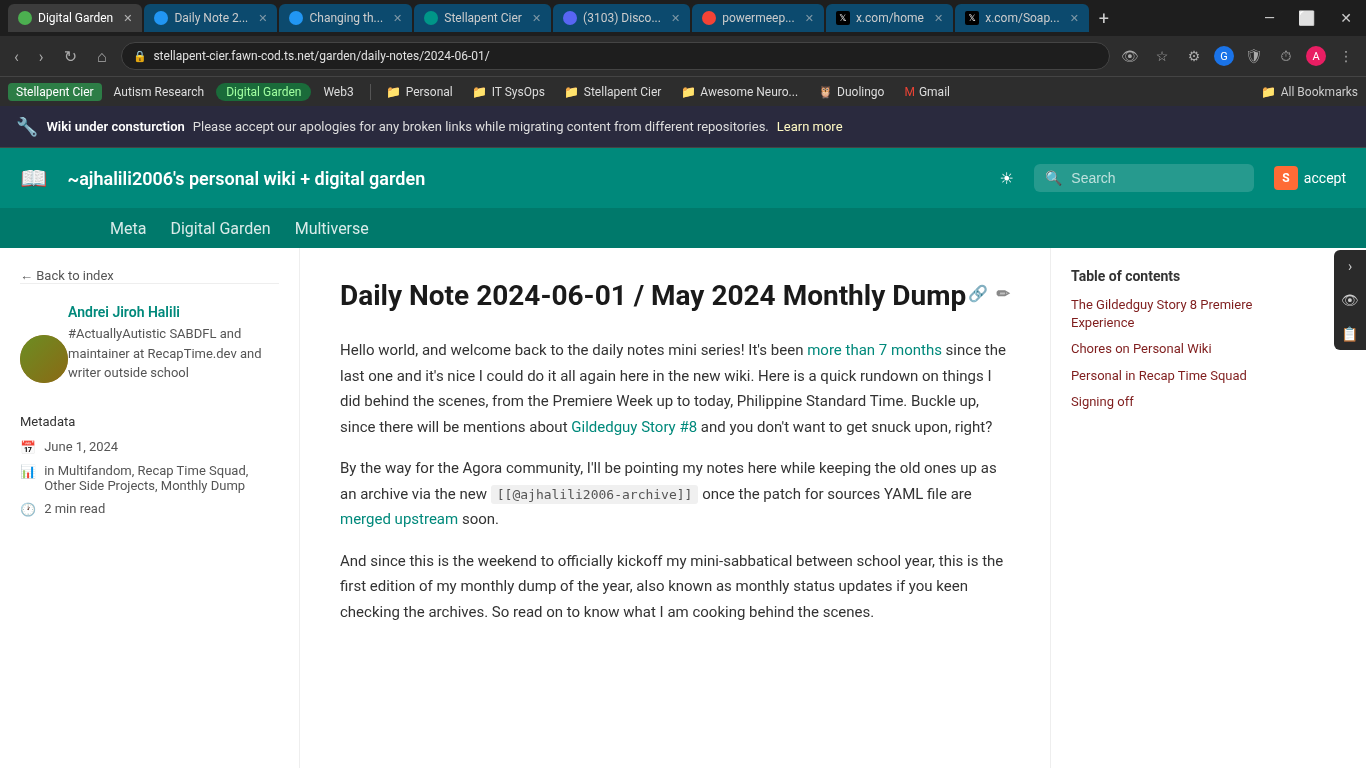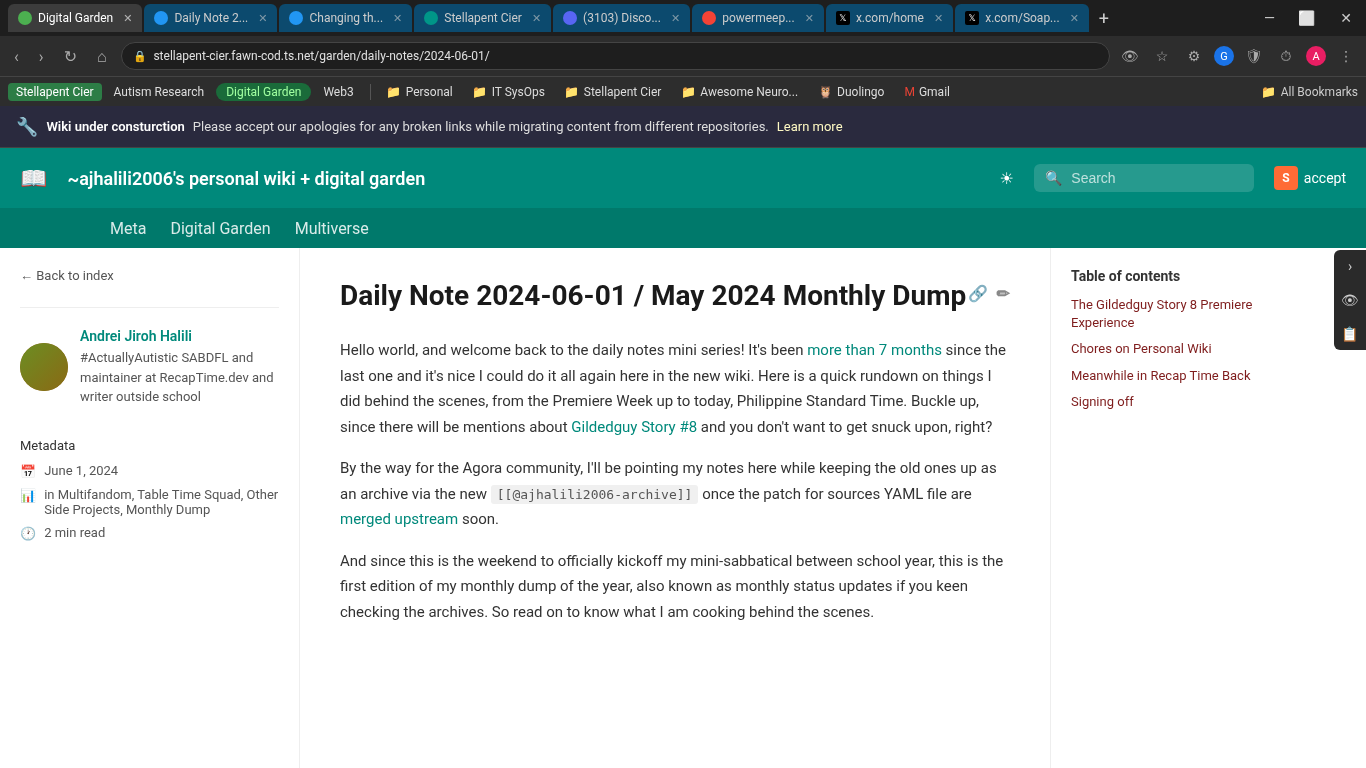--- a/index.html
+++ b/index.html
@@ -57,22 +57,22 @@
 
     
     .wiki-subnav { background: #00796b; padding: 0 110px; display: flex; gap: 24px; height: 40px; align-items: center; }
     .wiki-subnav a { color: rgba(255,255,255,0.85); text-decoration: none; font-size: 16px; cursor: pointer; }
 
     
     .page-container { display: flex; background: #fff; min-height: calc(768px - 186px); }
 
     
     .left-sidebar { width: 300px; padding: 20px; background: #fff; border-right: 1px solid #eee; flex-shrink: 0; }
-    .back-link { display: flex; align-items: center; gap: 6px; color: #555; text-decoration: none; font-size: 13px; cursor: pointer; margin-bottom: 20px; padding-bottom: 24px; border-bottom: 1px solid #eee; }
-    .author-section { display: flex; gap: 12px; align-items: center; margin-bottom: 31px; }
+    .back-link { display: flex; align-items: center; gap: 6px; color: #555; text-decoration: none; font-size: 13px; cursor: pointer; margin-bottom: 20px; padding-bottom: 0; border-bottom: 1px solid #eee; }
+    .author-section { display: flex; align-items: flex-end; margin-bottom: 31px; }
     .author-avatar { width: 48px; height: 48px; border-radius: 50%; background: #8B6914; flex-shrink: 0; overflow: hidden; display: flex; align-items: center; justify-content: center; }
     .author-avatar-img { width: 48px; height: 48px; border-radius: 50%; background: linear-gradient(135deg, #6B8E23, #8B6914); }
     .author-name { color: #00897b; font-weight: 600; font-size: 14px; margin-bottom: 4px; cursor: pointer; }
     .author-desc { color: #555; font-size: 13px; line-height: 1.5; }
     .metadata-section { margin-top: 16px; }
     .metadata-title { font-weight: 400; color: #333; font-size: 13px; margin-bottom: 10px; }
     .metadata-item { display: flex; align-items: flex-start; gap: 8px; margin-bottom: 8px; font-size: 13px; color: #555; }
     .metadata-icon { color: #888; margin-top: 1px; flex-shrink: 0; }
 
     
@@ -256,21 +256,21 @@
     </div>
 
     <div class="metadata-section">
       <div class="metadata-title">Metadata</div>
       <div class="metadata-item">
         <span class="metadata-icon">📅</span>
         <span>June 1, 2024</span>
       </div>
       <div class="metadata-item">
         <span class="metadata-icon">📊</span>
-        <span>in Multifandom, Table Time Squad, Other Side Projects, Monthly Dump</span>
+        <span>in Multifandom, Recap Time Squad, Other Side Projects, Monthly Dump</span>
       </div>
       <div class="metadata-item">
         <span class="metadata-icon">🕐</span>
         <span>2 min read</span>
       </div>
     </div>
   </div>
 
   <div class="main-content">
     <h1 class="page-title">
@@ -291,21 +291,21 @@
 
     <p class="content-para">
       And since this is the weekend to officially kickoff my mini-sabbatical between school year, this is the first edition of my monthly dump of the year, also known as monthly status updates if you keen checking the archives. So read on to know what I am cooking behind the scenes.
     </p>
   </div>
 
   <div class="right-sidebar">
     <div class="toc-title">Table of contents</div>
     <div class="toc-item">The Gildedguy Story 8 Premiere Experience</div>
     <div class="toc-item">Chores on Personal Wiki</div>
-    <div class="toc-item">Meanwhile in Recap Time Back</div>
+    <div class="toc-item">Personal in Recap Time Squad</div>
     <div class="toc-item">Signing off</div>
   </div>
 
 </div>
 
 <div class="right-panel">
   <div class="right-panel-btn">›</div>
   <div class="right-panel-btn">👁</div>
   <div class="right-panel-btn">📋</div>
 </div>

